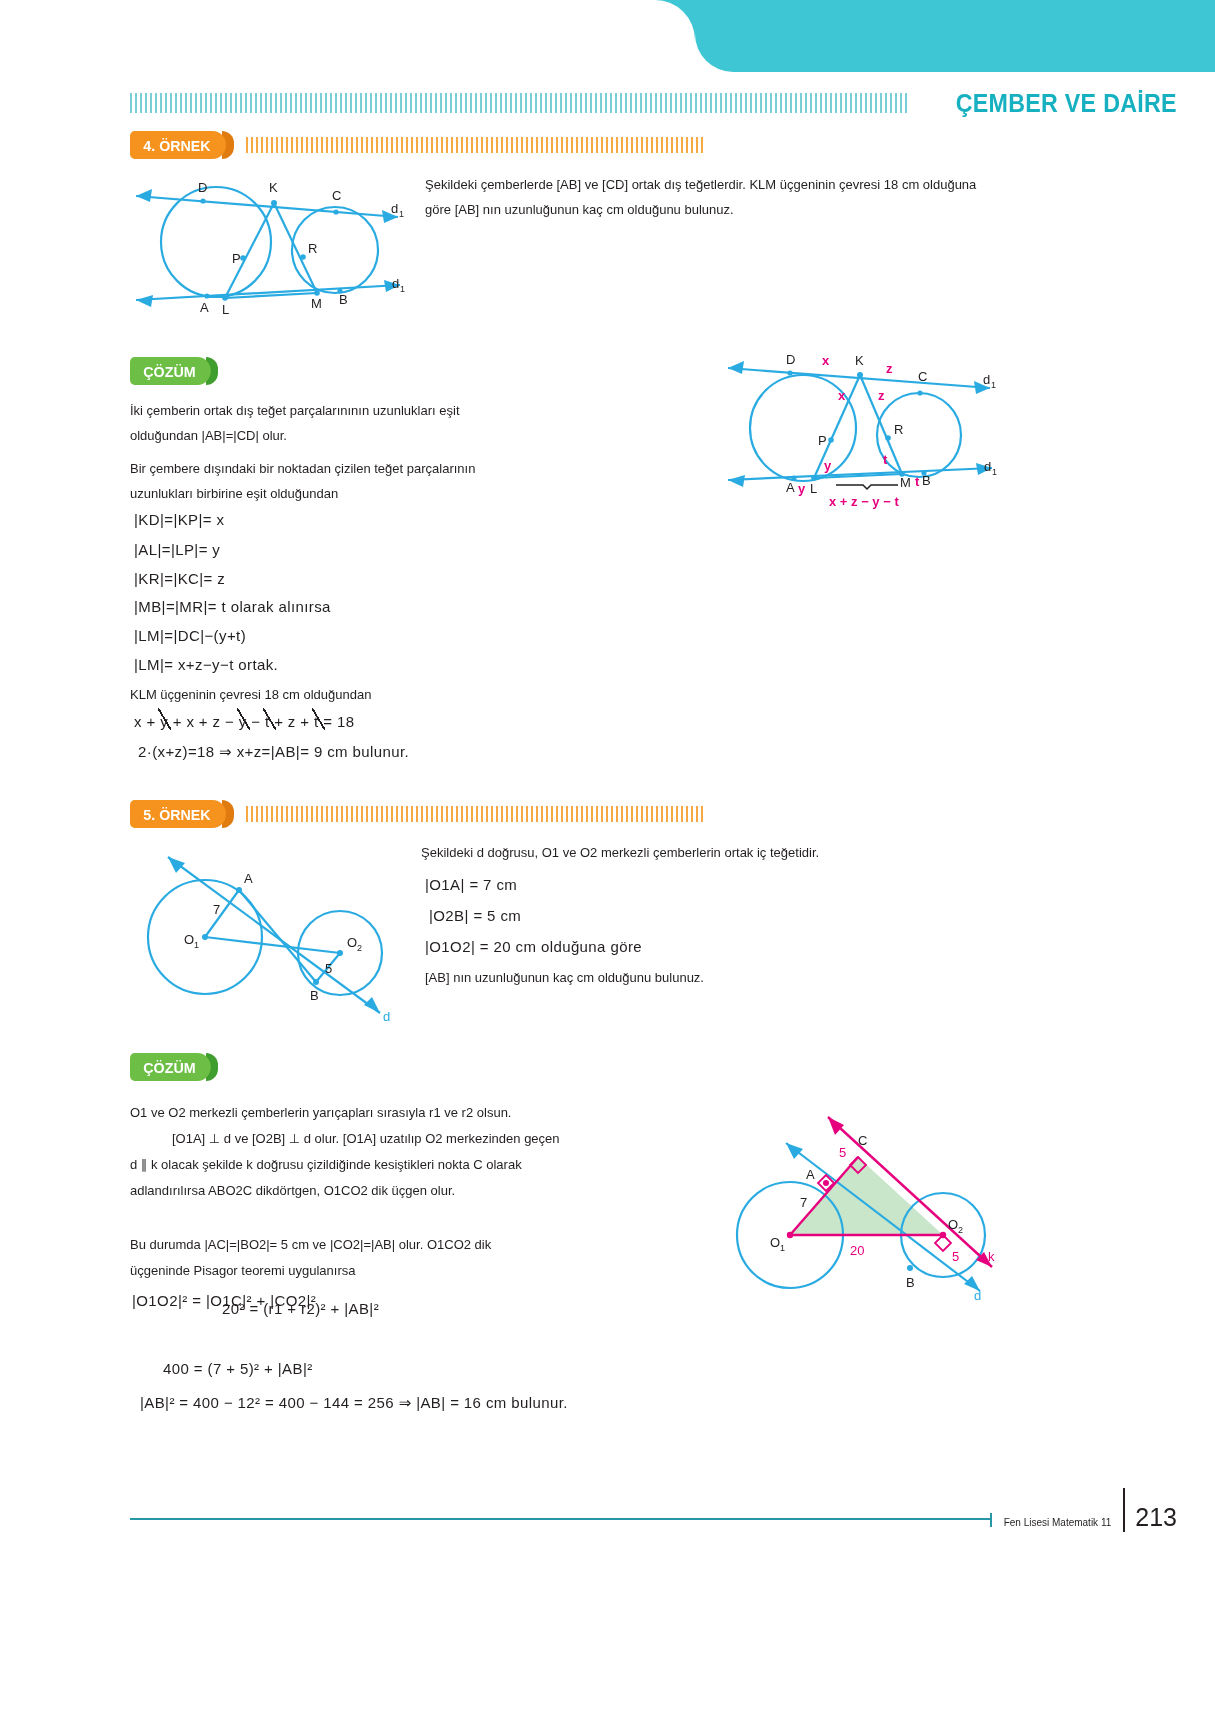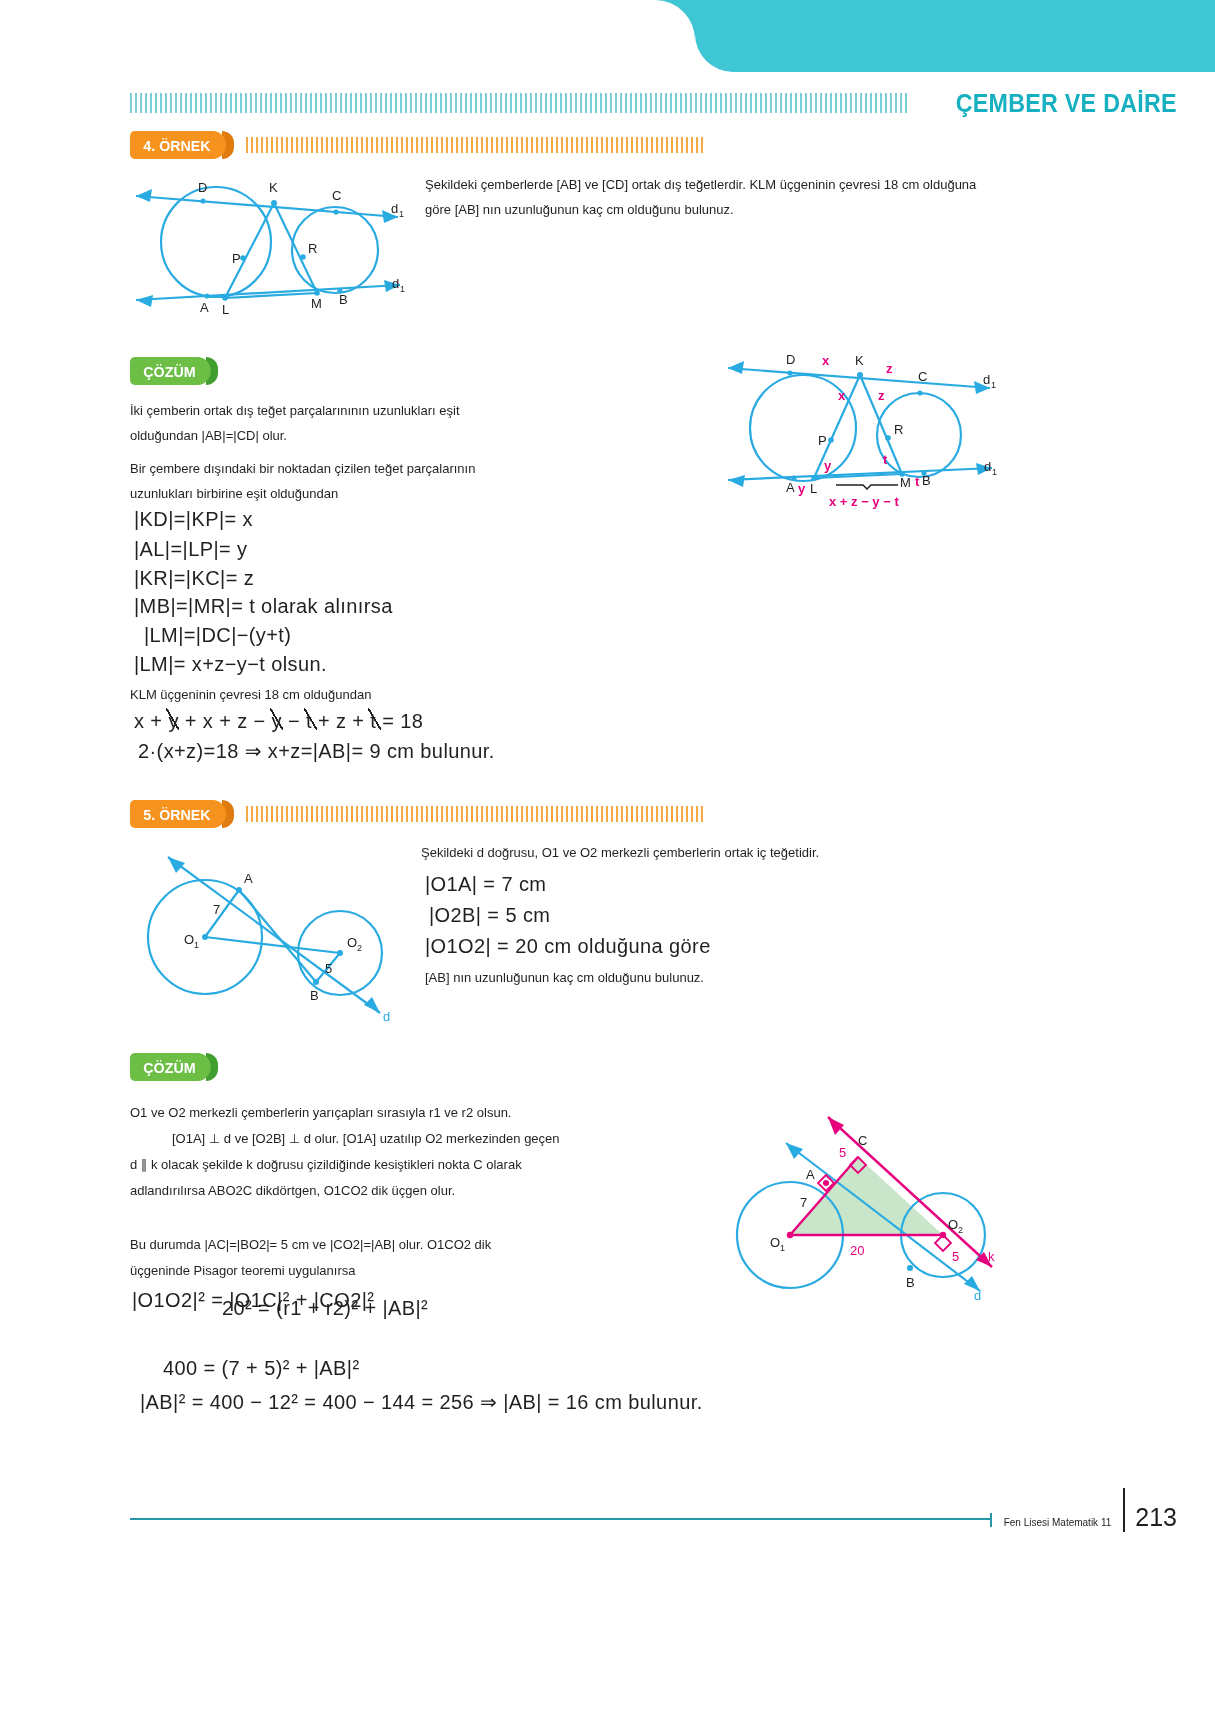--- a/index.html
+++ b/index.html
@@ -80,21 +80,21 @@
   }
 
   
   .txt{
     position:absolute;
     font-size:13px;
     line-height:25px;
     color:#231f20;
     font-family:"Liberation Sans", sans-serif;
   }
-  .math{ font-size:20px; letter-spacing:.4px; }
+  .math{ font-size:15px; letter-spacing:.4px; }
 
   .strike{ position:relative; display:inline-block; }
   .strike:after{
     content:""; position:absolute;
     left:-2px; top:-1px; width:13px; height:22px;
     border-left:0;
     background:
       linear-gradient(to top right, transparent 46%, #231f20 46%, #231f20 54%, transparent 54%);
   }
 
@@ -194,22 +194,22 @@
 <div class="txt" style="top:398px; left:130px; width:500px;">İki çemberin ortak dış teğet parçalarınının uzunlukları eşit</div>
 <div class="txt" style="top:423px; left:130px; width:500px;">olduğundan |AB|=|CD| olur.</div>
 
 <div class="txt" style="top:456px; left:130px; width:500px;">Bir çembere dışındaki bir noktadan çizilen teğet parçalarının</div>
 <div class="txt" style="top:481px; left:130px; width:500px;">uzunlukları birbirine eşit olduğundan</div>
 
 <div class="txt math" style="top:507px; left:134px;">|KD|=|KP|= x</div>
 <div class="txt math" style="top:537px; left:134px;">|AL|=|LP|= y</div>
 <div class="txt math" style="top:566px; left:134px;">|KR|=|KC|= z</div>
 <div class="txt math" style="top:594px; left:134px;">|MB|=|MR|= t  olarak alınırsa</div>
-<div class="txt math" style="top:623px; left:144px;">|LM|=|DC|−(y+t)</div>
-<div class="txt math" style="top:652px; left:134px;">|LM|= x+z−y−t  olsun.</div>
+<div class="txt math" style="top:623px; left:134px;">|LM|=|DC|−(y+t)</div>
+<div class="txt math" style="top:652px; left:134px;">|LM|= x+z−y−t  ortak.</div>
 
 <div class="txt" style="top:682px; left:130px;">KLM üçgeninin çevresi 18 cm olduğundan</div>
 
 <div class="txt math" style="top:709px; left:134px;">
   <span>x + </span><span class="strike">y</span><span> + x + z − </span><span class="strike">y</span><span> − </span><span class="strike">t</span><span> + z + </span><span class="strike">t</span><span> = 18</span>
 </div>
 
 <div class="txt math" style="top:739px; left:138px;">2·(x+z)=18  ⇒  x+z=|AB|= 9  cm  bulunur.</div>
 
 <div class="fig" style="top:350px; left:718px;">

